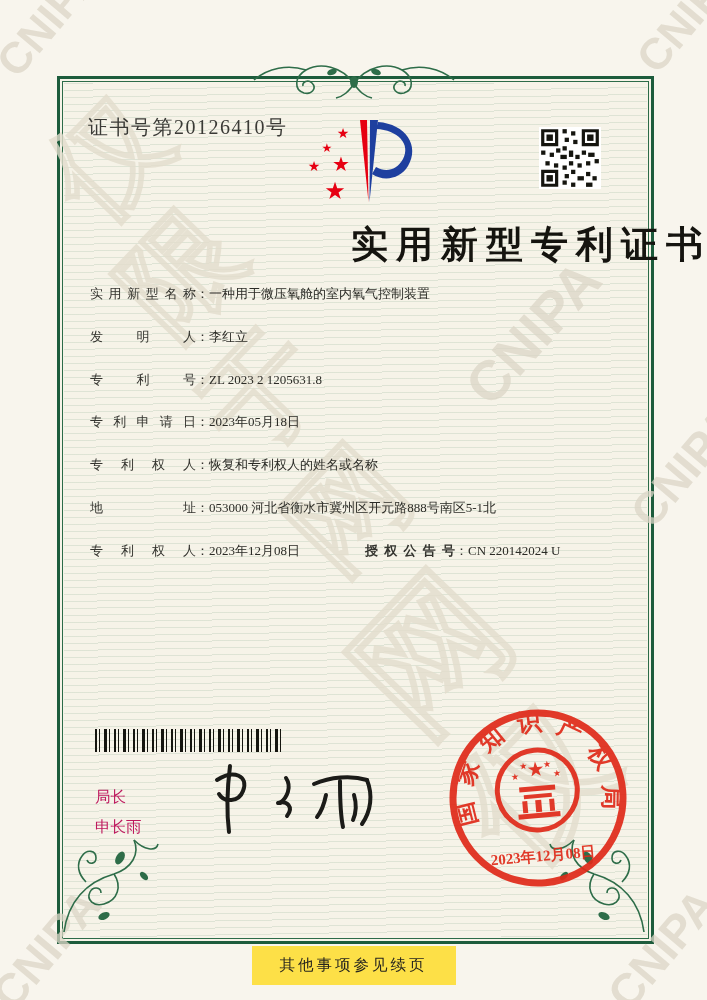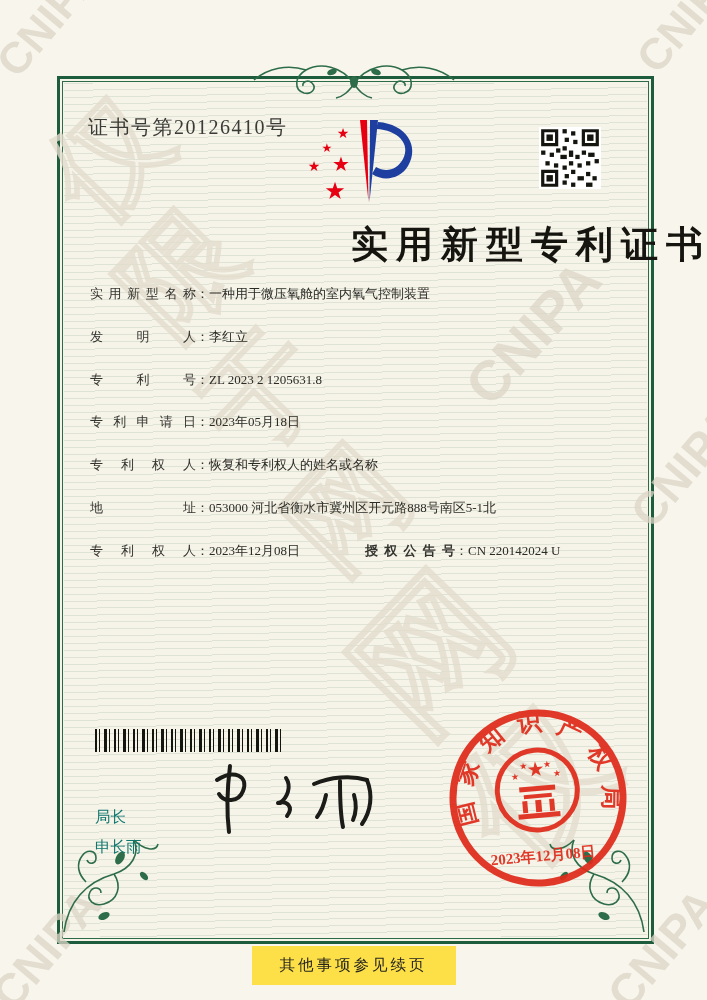--- a/index.html
+++ b/index.html
@@ -44,22 +44,22 @@
   .paras p{margin:0;text-indent:2em;font-size:14.5px;line-height:30.5px;
            text-align:justify;color:#26251f;}
 
   .barcode{position:absolute;left:95px;top:729px;width:188px;height:23px;
     background:repeating-linear-gradient(90deg,
       #15150f 0 2px, transparent 2px 4px,
       #15150f 4px 5px, transparent 5px 9px,
       #15150f 9px 12px, transparent 12px 14px,
       #15150f 14px 15px, transparent 15px 19px);}
 
-  .signer{position:absolute;left:95px;top:802px;font-size:15.5px;line-height:30px;
-          font-family:"Liberation Sans","DejaVu Sans",sans-serif;color:#0f766e;}
+  .signer{position:absolute;left:95px;top:782px;font-size:15.5px;line-height:30px;
+          font-family:"Liberation Sans","DejaVu Sans",sans-serif;color:#be185d;}
   .signature{position:absolute;left:190px;top:750px;}
 
   .seal{position:absolute;left:446px;top:706px;transform:rotate(-5deg);}
 
   .page-info{position:absolute;left:0;top:910px;width:100%;text-align:center;
              font-size:12.5px;letter-spacing:1px;color:#3a3a34;}
   .footer-note{position:absolute;left:50%;top:946px;transform:translateX(-50%);
                background:#fde047;padding:9px 28px;font-size:15.5px;letter-spacing:3px;
                color:#26251f;}
 </style>

